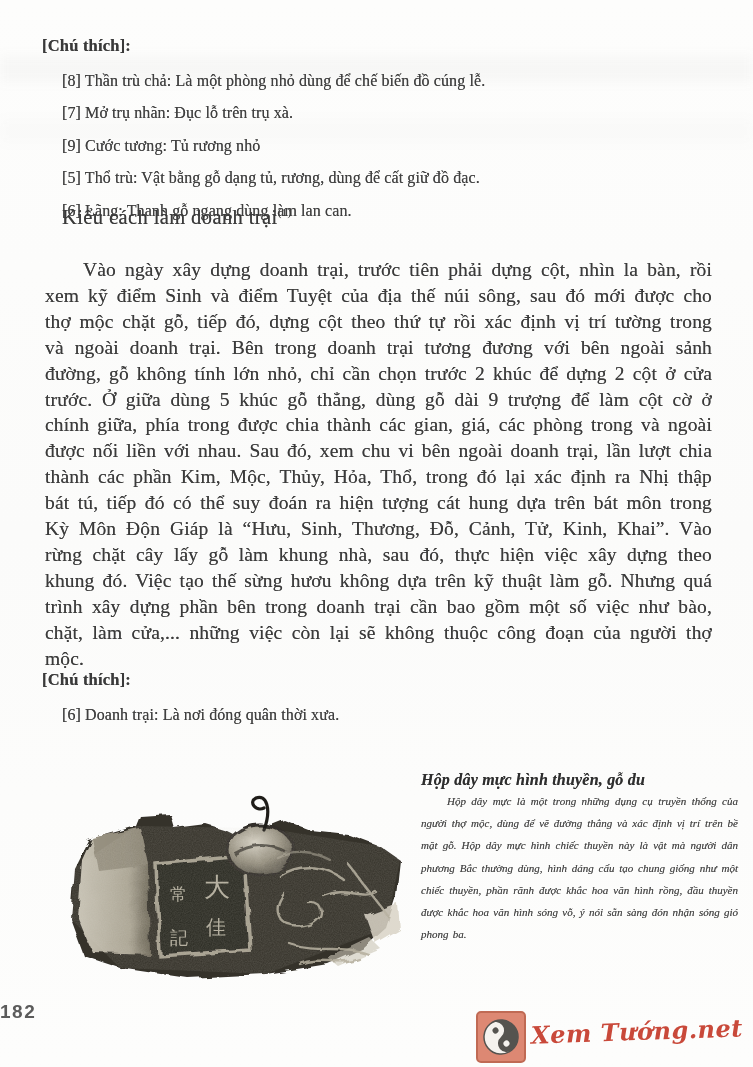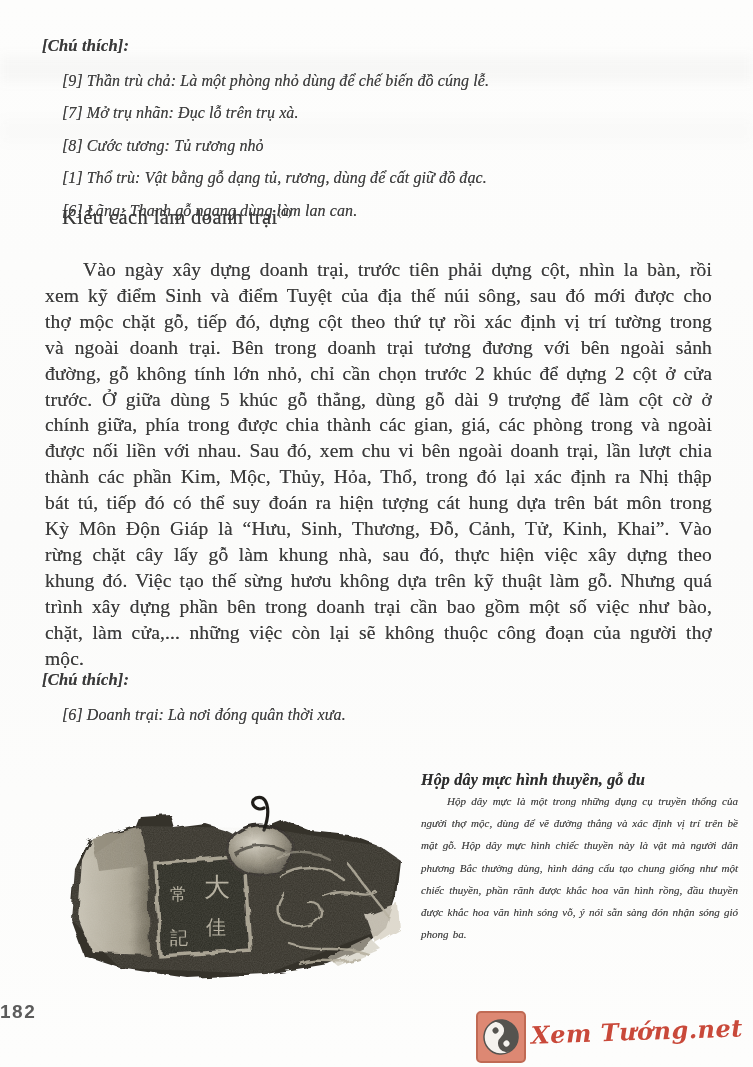--- a/index.html
+++ b/index.html
@@ -14,21 +14,21 @@
     background: linear-gradient(180deg, #fdfdfc 0%, #fbfbfa 50%, #fdfdfc 100%);
     color: #3d3d3d;
   }
   .scan-band {
     position: absolute; left: 0; right: 0; height: 26px;
     background: rgba(110,110,110,0.045); filter: blur(6px);
   }
   .soft { text-shadow: 0 0 0.6px rgba(70,70,70,0.75); }
 
   
-  .notes { position: absolute; left: 42px; width: 670px; font-style: italic; }
+  .notes { position: absolute; left: 42px; width: 670px; }
   .notes-header {
     font-weight: bold; font-size: 16.5px; color: #3a3a3a;
     letter-spacing: 0.2px;
   }
   .note-item {
     margin-left: 20px; margin-top: 15.5px;
     font-size: 16px; color: #404040; line-height: 17px;
     letter-spacing: 0.1px;
   }
 
@@ -86,24 +86,24 @@
 </head>
 <body>
 
 <div class="page">
 
   <div class="scan-band" style="top:56px"></div>
   <div class="scan-band" style="top:118px; opacity:.5"></div>
 
   <div class="notes soft" style="top:36px">
     <div class="notes-header">[Chú thích]:</div>
-    <div class="note-item">[9] Thần trù chả: Là một phòng nhỏ dùng để chế biến đồ cúng lễ.</div>
+    <div class="note-item">[8] Thần trù chả: Là một phòng nhỏ dùng để chế biến đồ cúng lễ.</div>
     <div class="note-item">[7] Mở trụ nhãn: Đục lỗ trên trụ xà.</div>
-    <div class="note-item">[8] Cước tương: Tủ rương nhỏ</div>
-    <div class="note-item">[1] Thổ trù: Vật bằng gỗ dạng tủ, rương, dùng để cất giữ đồ đạc.</div>
+    <div class="note-item">[9] Cước tương: Tủ rương nhỏ</div>
+    <div class="note-item">[5] Thổ trù: Vật bằng gỗ dạng tủ, rương, dùng để cất giữ đồ đạc.</div>
     <div class="note-item">[6] Lãng: Thanh gỗ ngang dùng làm lan can.</div>
   </div>
 
   <div class="section-heading soft">
     <span>Kiểu cách làm doanh trại</span><sup>(1)</sup>
   </div>
 
   <div class="body-paragraph soft">Vào ngày xây dựng doanh trại, trước tiên phải dựng cột, nhìn la bàn, rồi xem kỹ điểm Sinh và điểm Tuyệt của địa thế núi sông, sau đó mới được cho thợ mộc chặt gỗ, tiếp đó, dựng cột theo thứ tự rồi xác định vị trí tường trong và ngoài doanh trại. Bên trong doanh trại tương đương với bên ngoài sảnh đường, gỗ không tính lớn nhỏ, chỉ cần chọn trước 2 khúc để dựng 2 cột ở cửa trước. Ở giữa dùng 5 khúc gỗ thẳng, dùng gỗ dài 9 trượng để làm cột cờ ở chính giữa, phía trong được chia thành các gian, giá, các phòng trong và ngoài được nối liền với nhau. Sau đó, xem chu vi bên ngoài doanh trại, lần lượt chia thành các phần Kim, Mộc, Thủy, Hỏa, Thổ, trong đó lại xác định ra Nhị thập bát tú, tiếp đó có thể suy đoán ra hiện tượng cát hung dựa trên bát môn trong Kỳ Môn Độn Giáp là “Hưu, Sinh, Thương, Đỗ, Cảnh, Tử, Kinh, Khai”. Vào rừng chặt cây lấy gỗ làm khung nhà, sau đó, thực hiện việc xây dựng theo khung đó. Việc tạo thế sừng hươu không dựa trên kỹ thuật làm gỗ. Nhưng quá trình xây dựng phần bên trong doanh trại cần bao gồm một số việc như bào, chặt, làm cửa,... những việc còn lại sẽ không thuộc công đoạn của người thợ mộc.</div>
 
   <div class="notes soft" style="top:670px">

